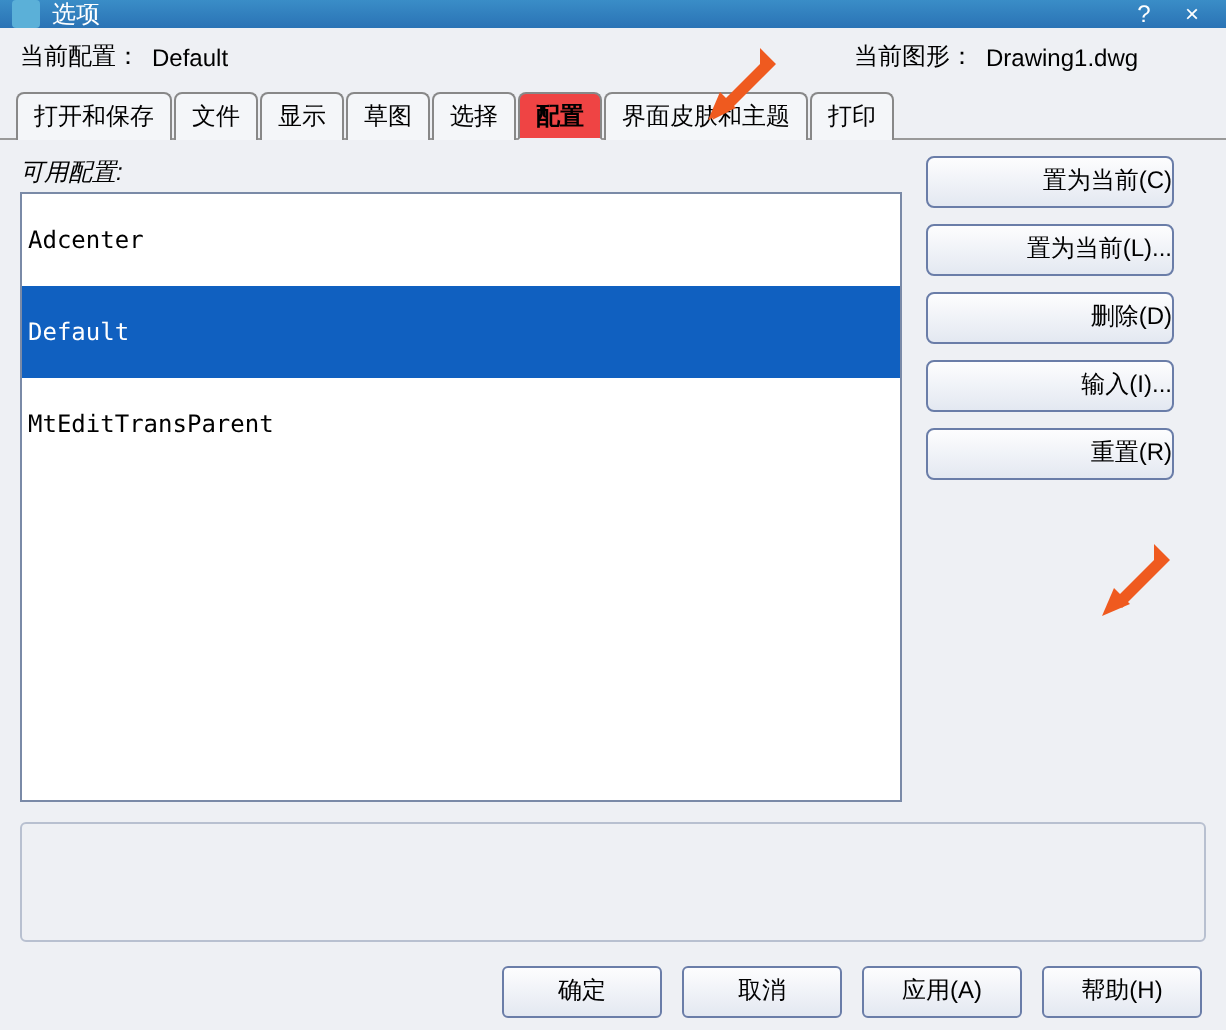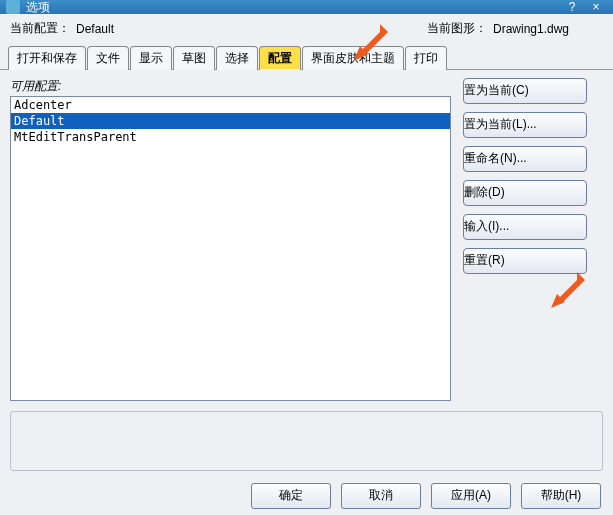--- a/index.html
+++ b/index.html
@@ -6,29 +6,29 @@
   .window { width: 613px; height: 515px; background: #eef0f4; position: relative; box-sizing: border-box; }
   .title-bar { height: 14px; background: linear-gradient(#3a8dc7, #2a73b5); color: #fff; display: flex; align-items: center; padding: 0 6px; }
   .title-bar .icon { width: 14px; height: 14px; background: #5bb0d8; border-radius: 2px; margin-right: 6px; }
   .title-bar .spacer { flex: 1; }
   .title-bar .win-btn { width: 22px; height: 16px; margin-left: 2px; text-align: center; line-height: 16px; font-size: 12px; cursor: pointer; }
   .top-row { display: flex; align-items: center; padding: 6px 10px 2px 10px; }
   .top-row .lbl { margin-right: 6px; }
   .top-row .val { min-width: 160px; }
   .tabs-strip { display: flex; padding: 6px 8px 0 8px; border-bottom: 1px solid #999; }
   .tab { background: #f4f6f9; border: 1px solid #888; border-bottom: none; border-radius: 4px 4px 0 0; padding: 3px 8px 2px 8px; margin-right: 1px; cursor: pointer; position: relative; top: 1px; }
-  .tab.active { background: #fde047; font-weight: bold; border-bottom: 1px solid #eef0f4; }
+  .tab.active { background: #ef4444; font-weight: bold; border-bottom: 1px solid #eef0f4; }
   .body { display: flex; padding: 8px 10px 4px 10px; }
   .left-col { flex: 1; }
   .left-col .section-label { margin-bottom: 1px; font-style: italic; }
   .listbox { border: 1px solid #7a8aa7; background: #fff; height: 303px; overflow: auto; }
-  .listbox .item { padding: 1px 3px; white-space: nowrap; font-family: "SimSun", monospace; }
+  .listbox .item { padding: 16px 3px; white-space: nowrap; font-family: "SimSun", monospace; }
   .listbox .item.selected { background: #1060c0; color: #fff; }
   .right-col { width: 140px; margin-left: 12px; }
-  .right-col .btn { display: block; width: 122px; height: 24px; margin-bottom: 8px; border: 1px solid #6a7da8; border-radius: 4px; background: linear-gradient(#fdfdfe,#e3e8f1); text-align: left; line-height: 22px; cursor: pointer; font-size: 12px; }
+  .right-col .btn { display: block; width: 122px; height: 24px; margin-bottom: 8px; border: 1px solid #6a7da8; border-radius: 4px; background: linear-gradient(#fdfdfe,#e3e8f1); text-align: right; line-height: 22px; cursor: pointer; font-size: 12px; }
   .bottom-spacer { margin: 6px 10px 6px 10px; height: 58px; border: 1px solid #b8c0d0; border-radius: 3px; background: #eef0f4; }
   .footer { display: flex; justify-content: flex-end; padding: 6px 12px 10px 12px; gap: 10px; }
   .footer .btn { width: 78px; height: 24px; border: 1px solid #6a7da8; border-radius: 3px; background: linear-gradient(#fdfdfe,#e3e8f1); text-align: center; line-height: 22px; cursor: pointer; font-size: 12px; }
   .arrow { position: absolute; pointer-events: none; }
   .arrow svg { display: block; }
 </style>
 </head>
 <body>
 
 <div class="window">
@@ -65,21 +65,20 @@
       <div class="section-label">可用配置:</div>
       <div class="listbox" id="profiles-list">
           <div class="item">Adcenter</div>
           <div class="item selected">Default</div>
           <div class="item">MtEditTransParent</div>
         </div>
     </div>
     <div class="right-col">
       <div class="btn">置为当前(C)</div>
       <div class="btn">置为当前(L)...</div>
-      <div class="btn">重命名(N)...</div>
       <div class="btn">删除(D)</div>
       <div class="btn">输入(I)...</div>
       <div class="btn">重置(R)</div>
     </div>
   </div>
 
   <div class="bottom-spacer"></div>
 
   <div class="footer">
     <div class="btn">确定</div>

